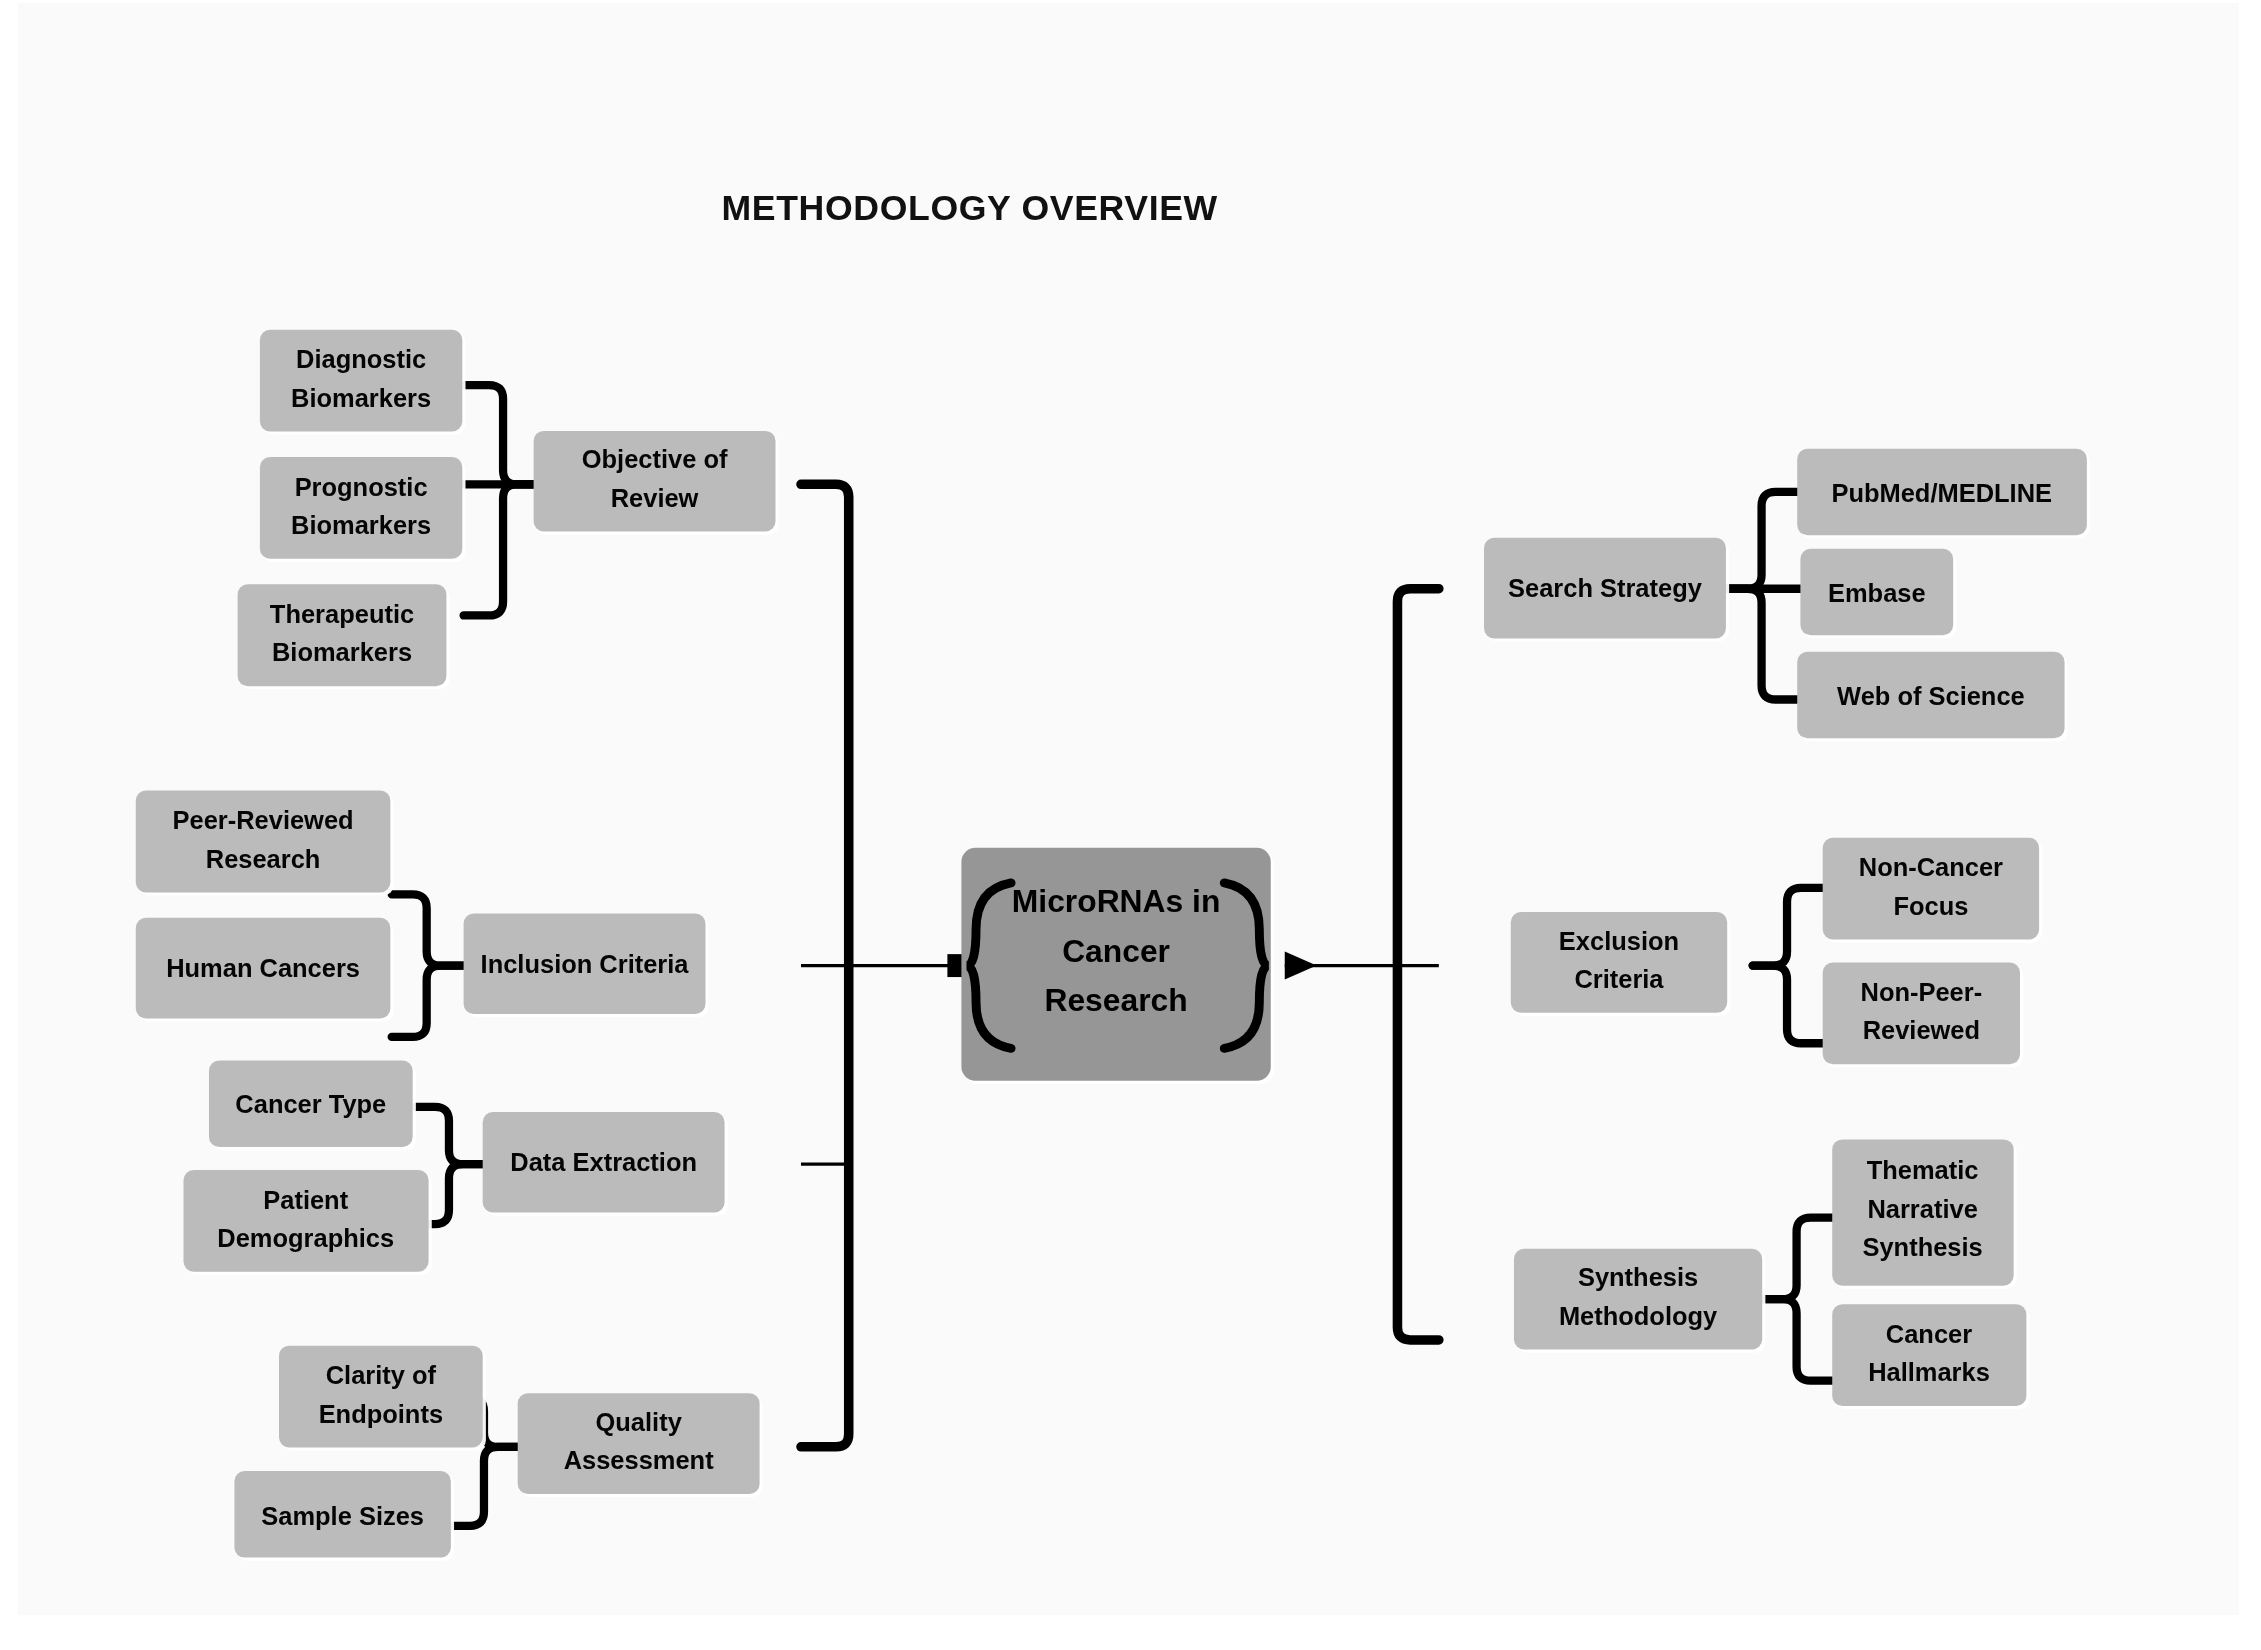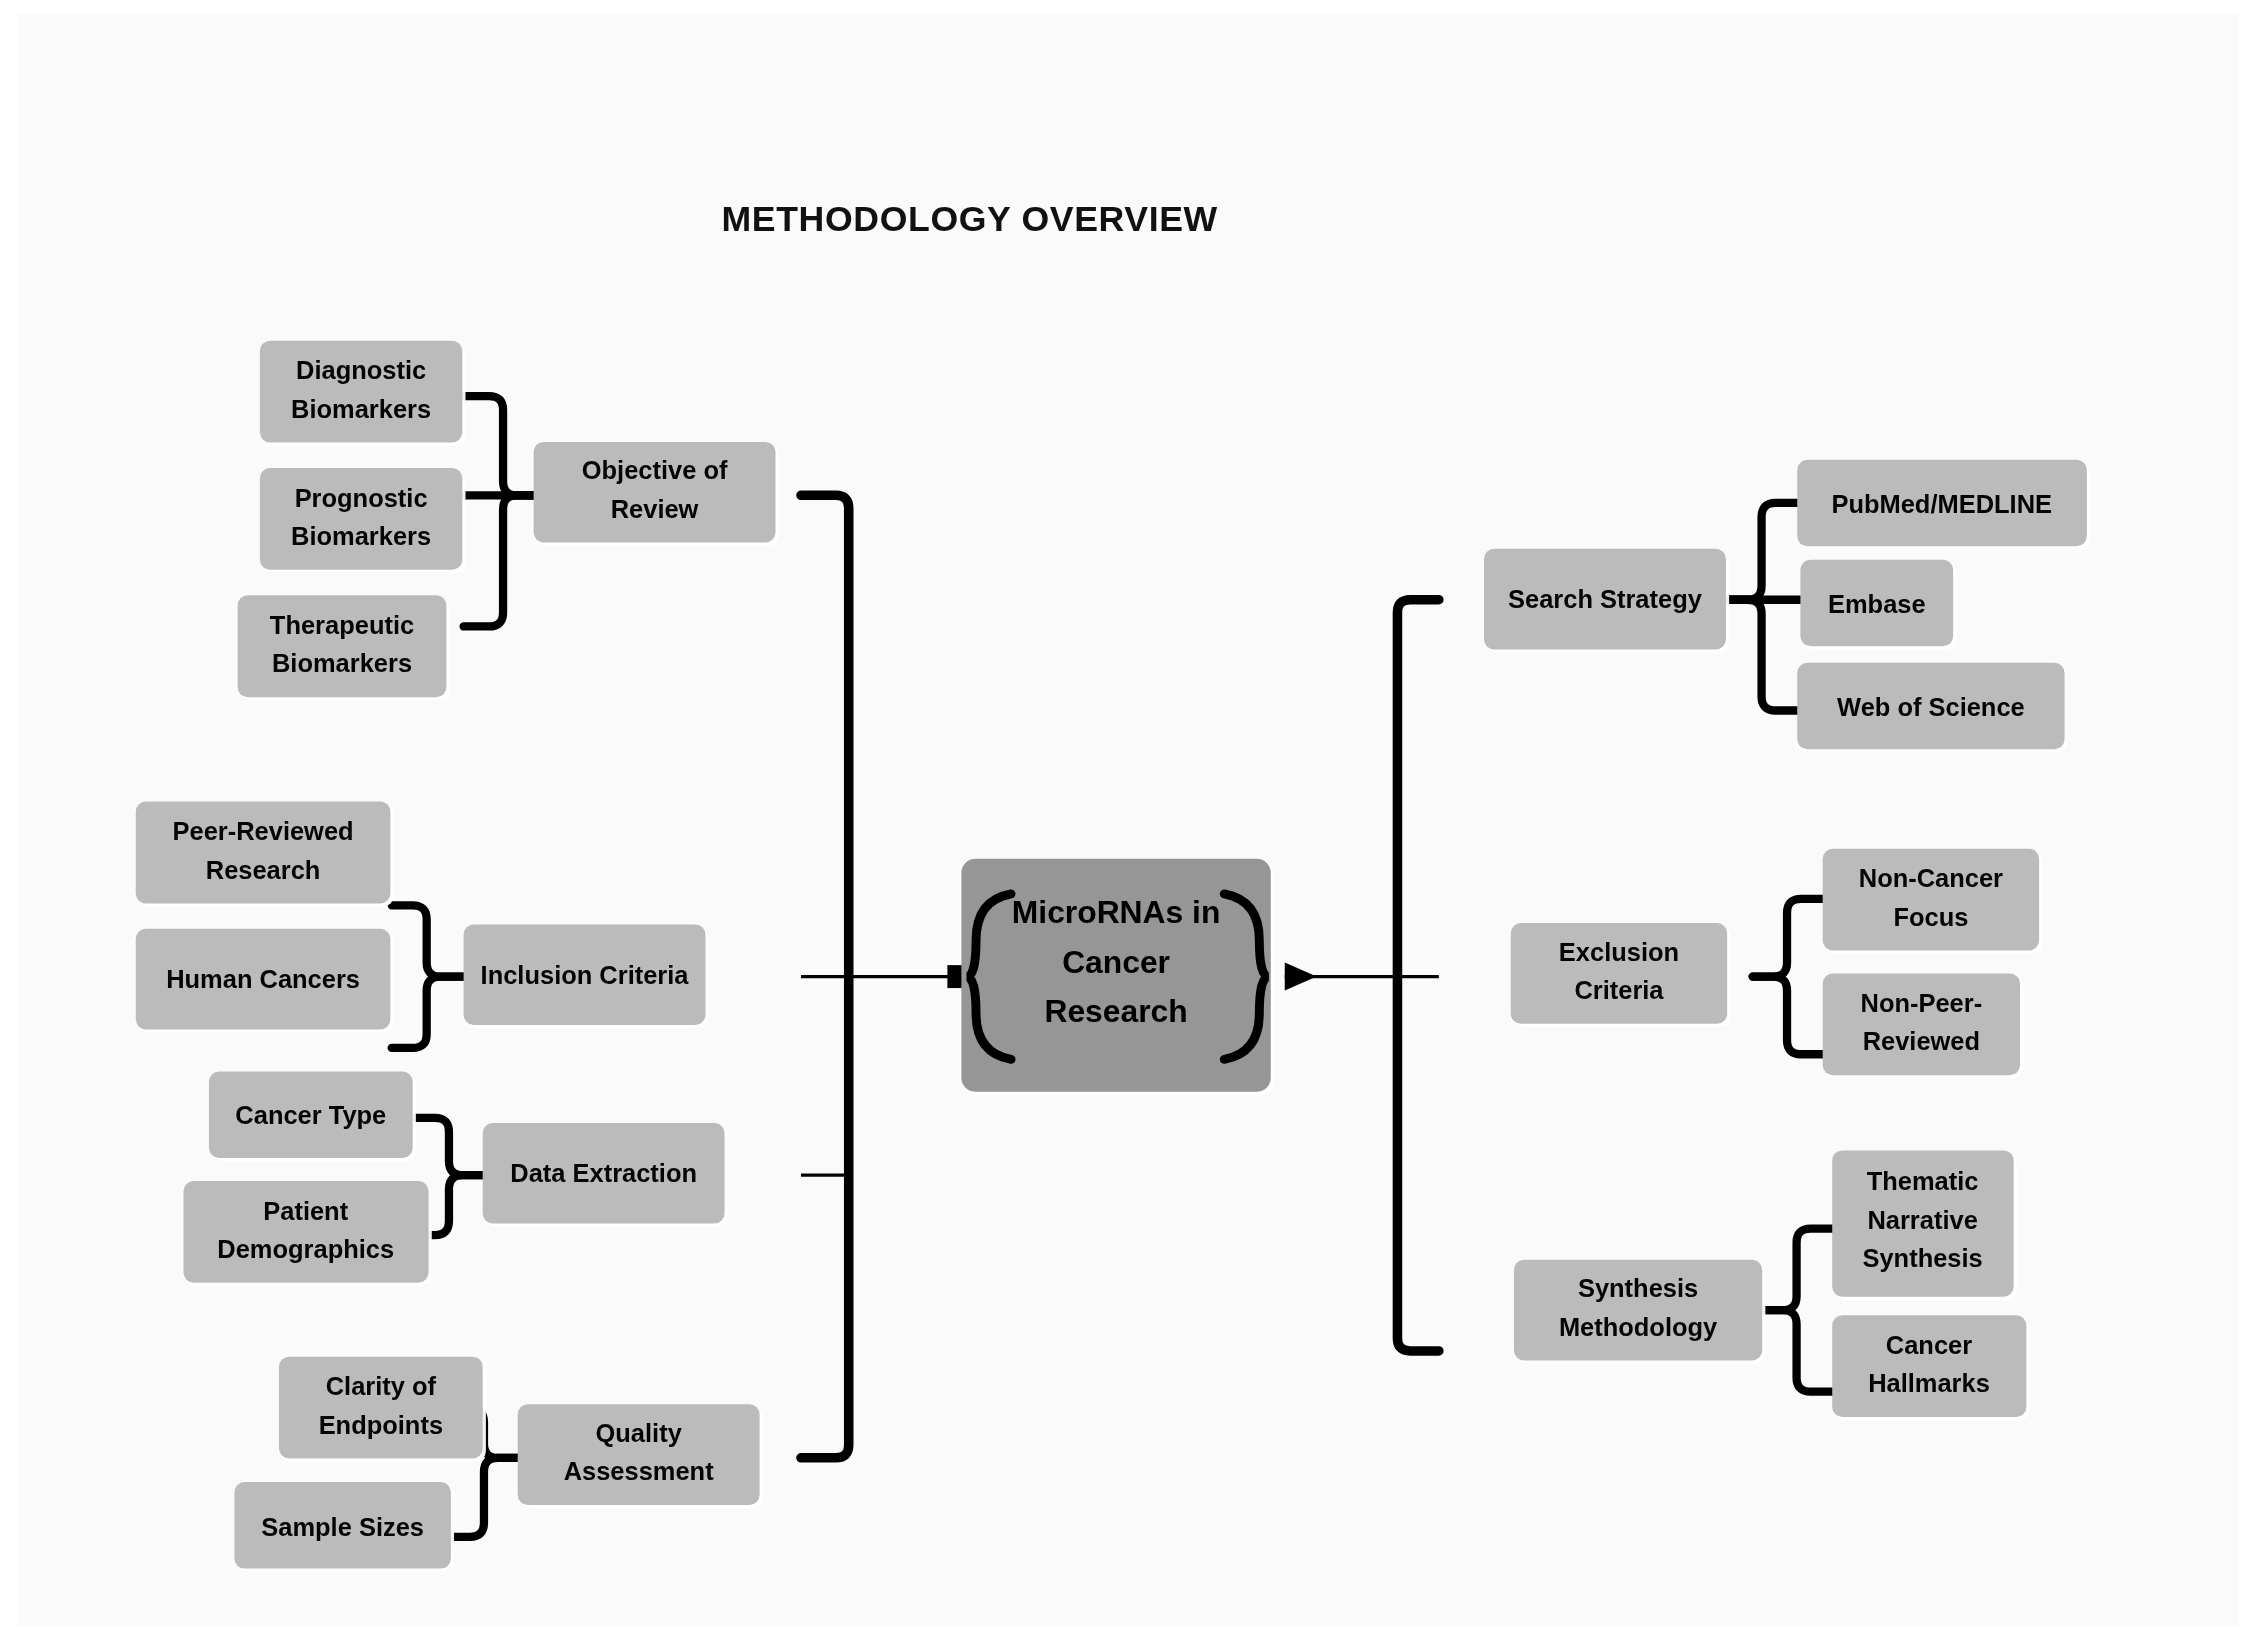--- a/index.html
+++ b/index.html
@@ -7,21 +7,21 @@
     padding: 0;
     background: #ffffff;
     width: 2261px;
     height: 1650px;
     overflow: hidden;
     font-family: "Liberation Sans", sans-serif;
   }
   #canvas {
     position: absolute;
     left: 18px;
-    top: 14px;
+    top: 3px;
     width: 2221px;
     height: 1612px;
     background: #fafafa;
   }
   #mindmap {
     position: absolute;
     left: 0;
     top: 0;
     width: 2221px;
     height: 1612px;

